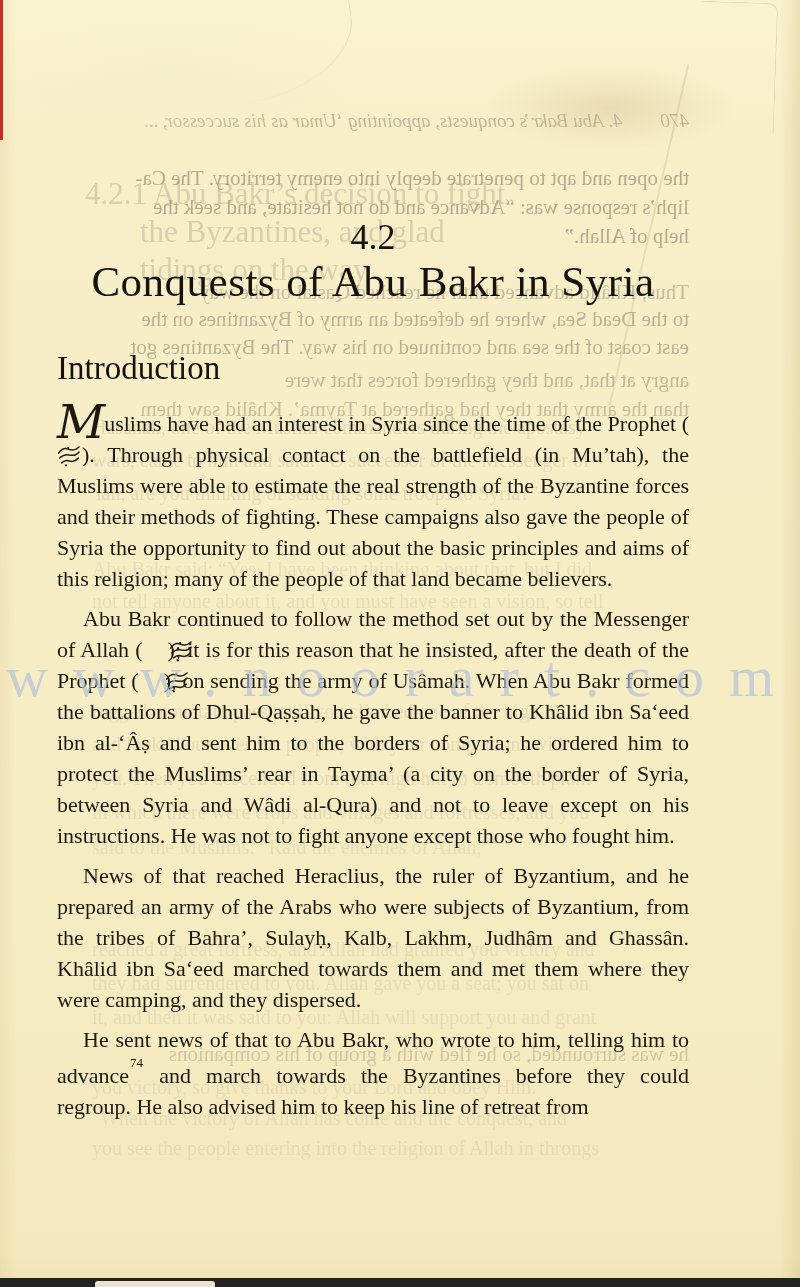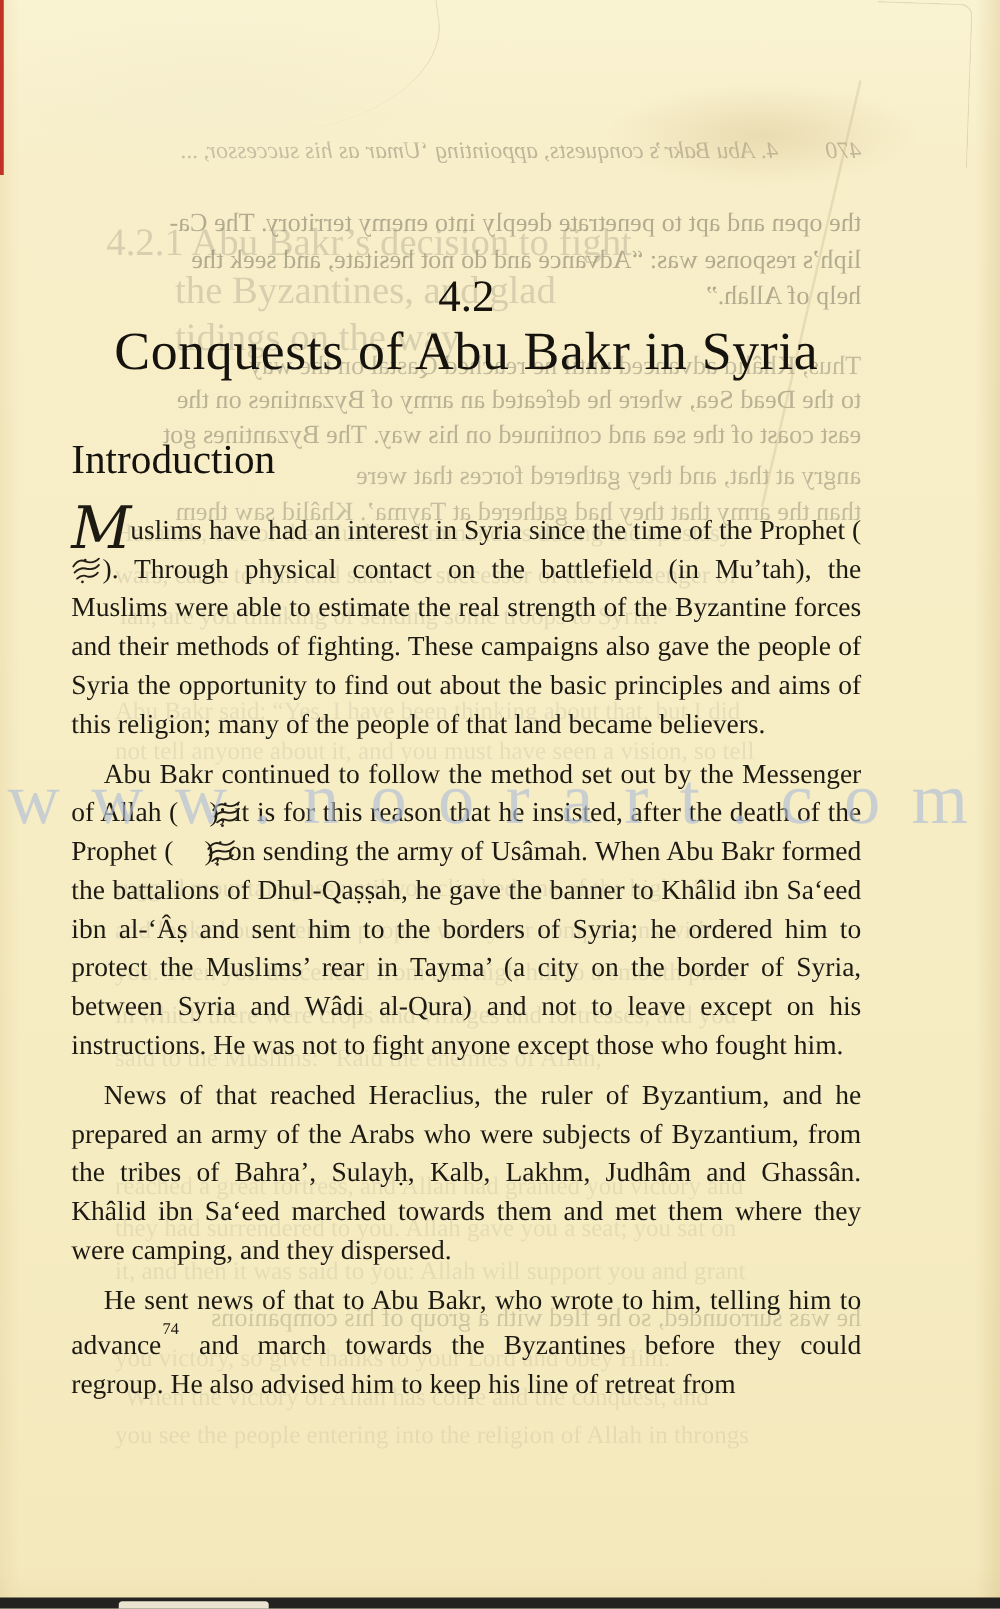--- a/index.html
+++ b/index.html
@@ -18,21 +18,21 @@
       radial-gradient(ellipse 180px 60px at 610px 108px,rgba(205,182,130,.35),rgba(205,182,130,0) 70%),
       radial-gradient(ellipse 260px 90px at 170px 80px,rgba(243,236,205,.5),rgba(243,236,205,0) 75%);
   }
   .layer{position:absolute;inset:0;z-index:1;}
   
   .bleed-m{position:absolute;left:57px;width:632px;transform:scaleX(-1);
     white-space:pre;color:#6f6a58;}
   .bleed-m.it{font-style:italic;}
   .ghost{position:absolute;white-space:pre;color:#8d8672;}
   
-  .watermark{position:absolute;left:6px;top:610px;z-index:5;white-space:nowrap;
+  .watermark{position:absolute;left:6px;top:648px;z-index:5;white-space:nowrap;
     font-size:58px;line-height:1;letter-spacing:25px;font-weight:400;font-family:Liberation Serif, serif;}
   
   .content{position:absolute;inset:0;z-index:3;color:#1d1a13;}
   .chapter-num{position:absolute;top:219px;left:57px;width:632px;text-align:center;
     font-size:36px;line-height:1;color:#16130e;}
   .title{position:absolute;top:258px;left:27px;width:692px;text-align:center;
     font-size:43px;line-height:1.1;font-weight:400;margin:0;color:#16130e;letter-spacing:.5px;}
   .section-heading{position:absolute;top:352px;left:57px;font-size:33px;line-height:1;
     font-weight:400;margin:0;color:#16130e;}
   .body-text{position:absolute;top:408px;left:57px;width:632px;

